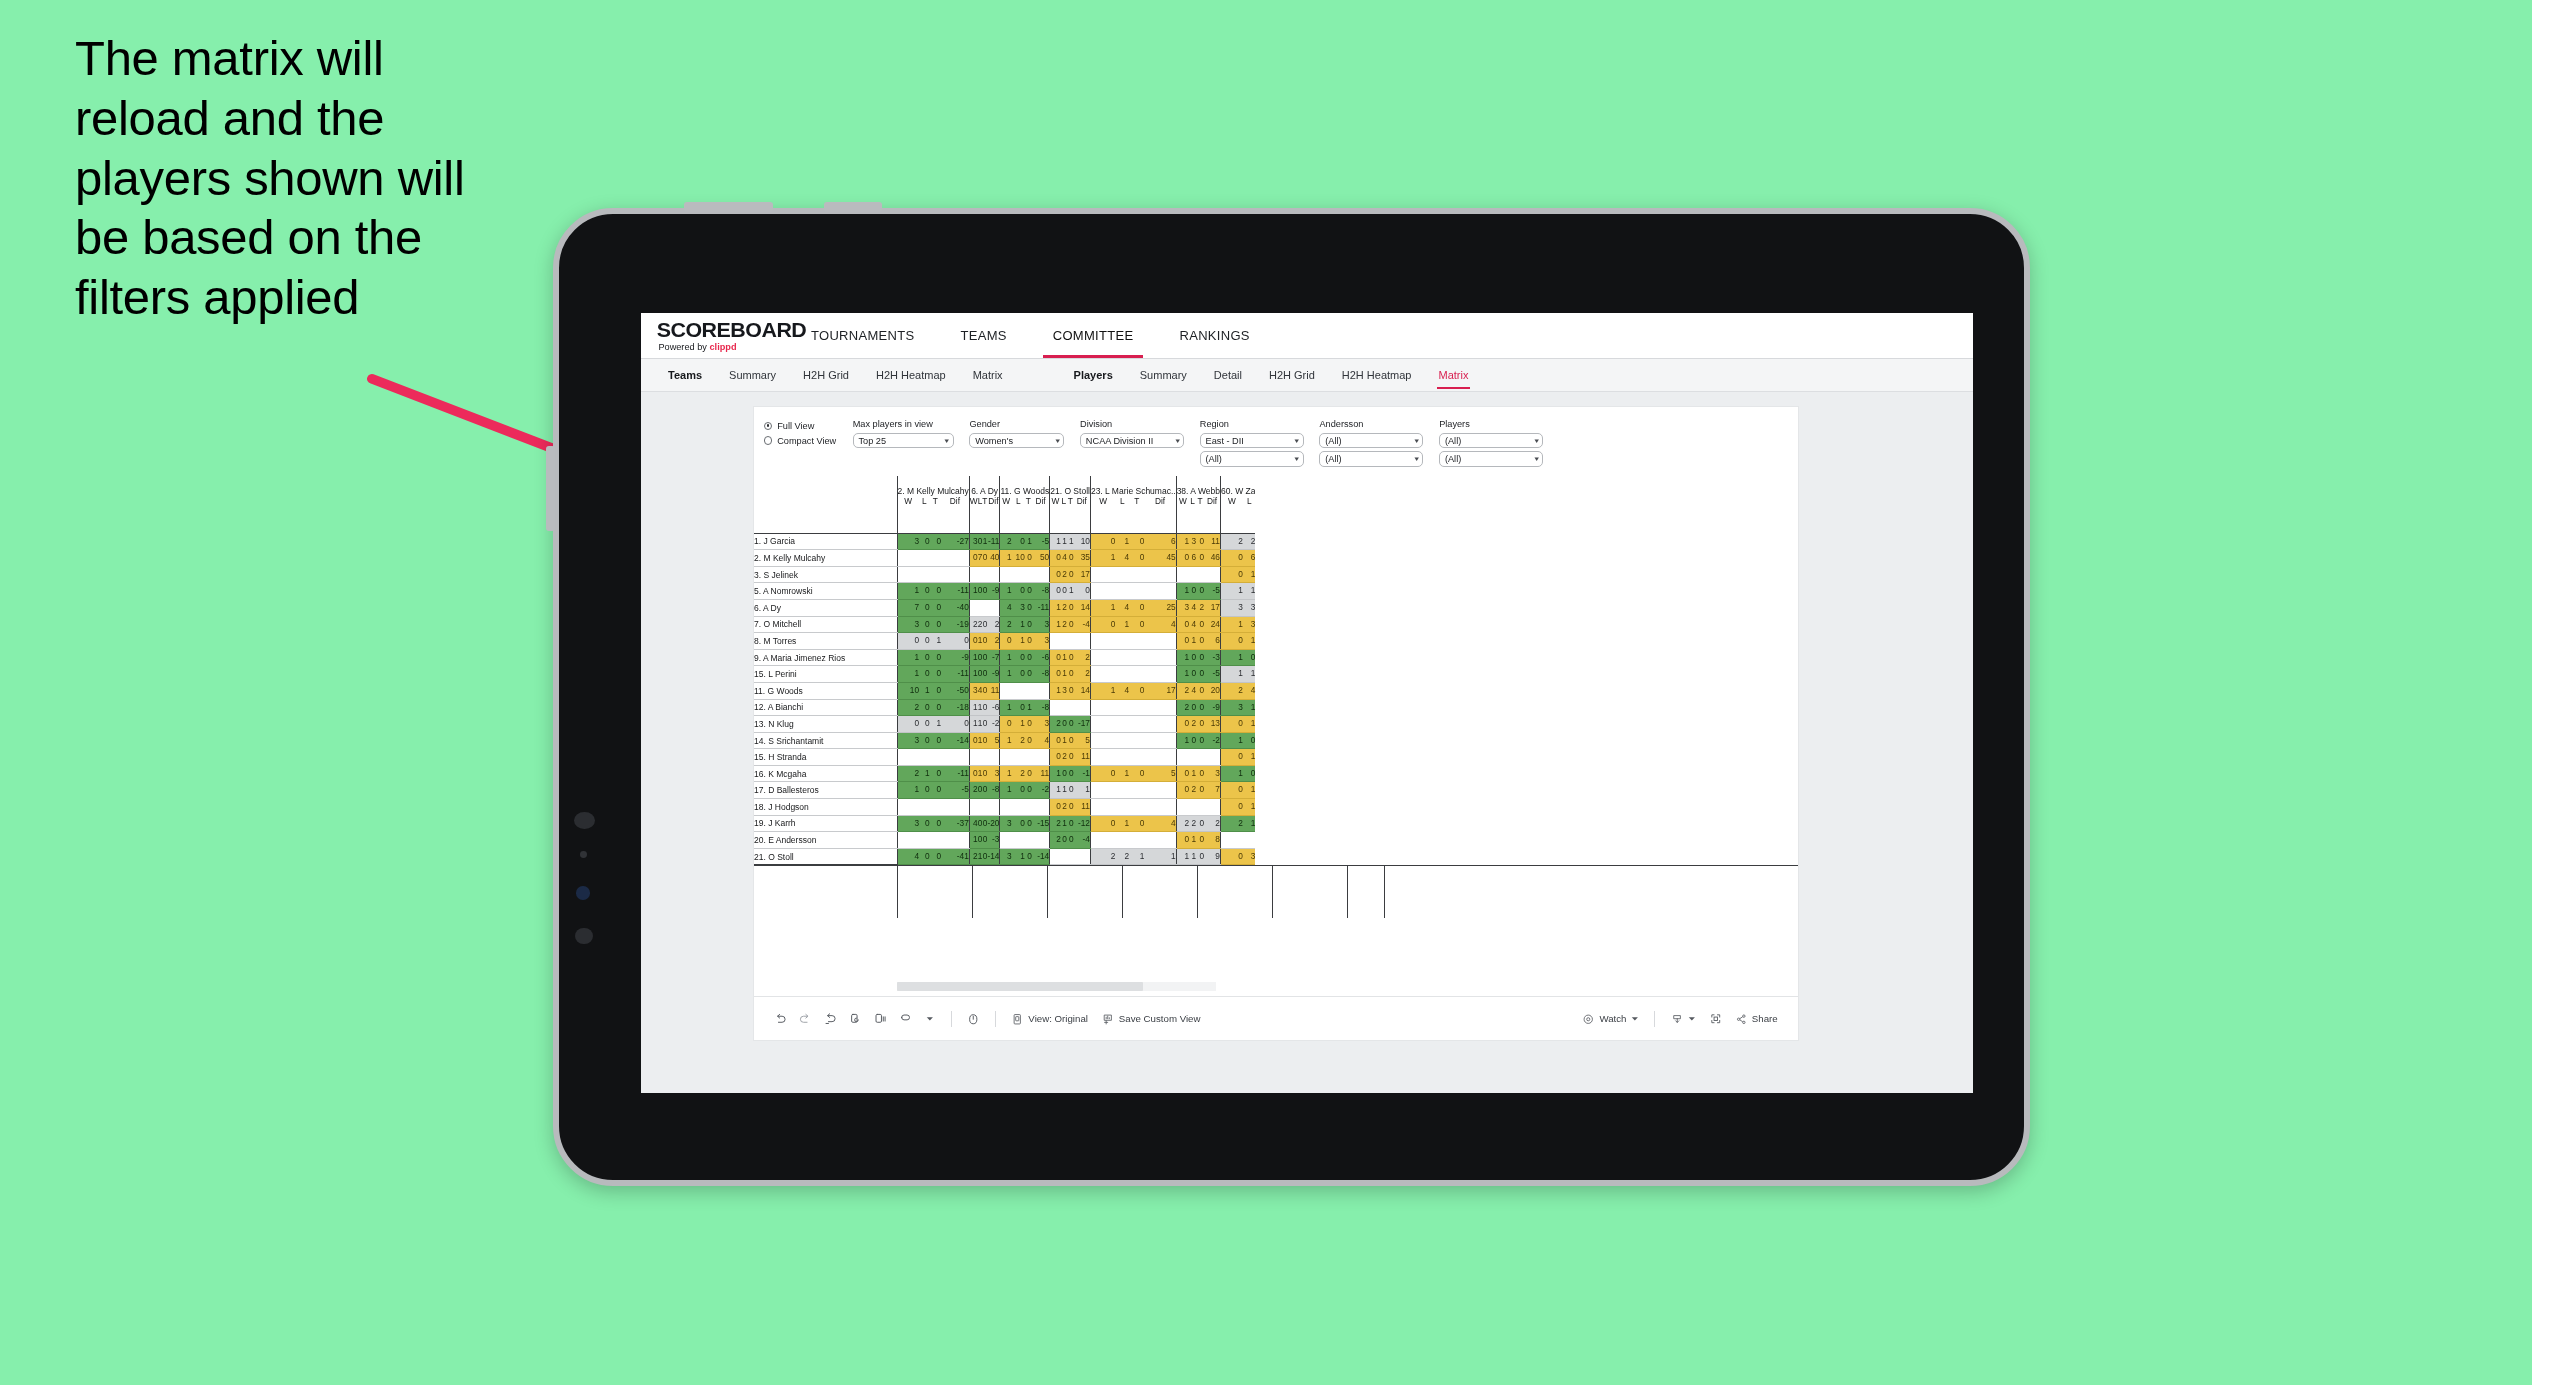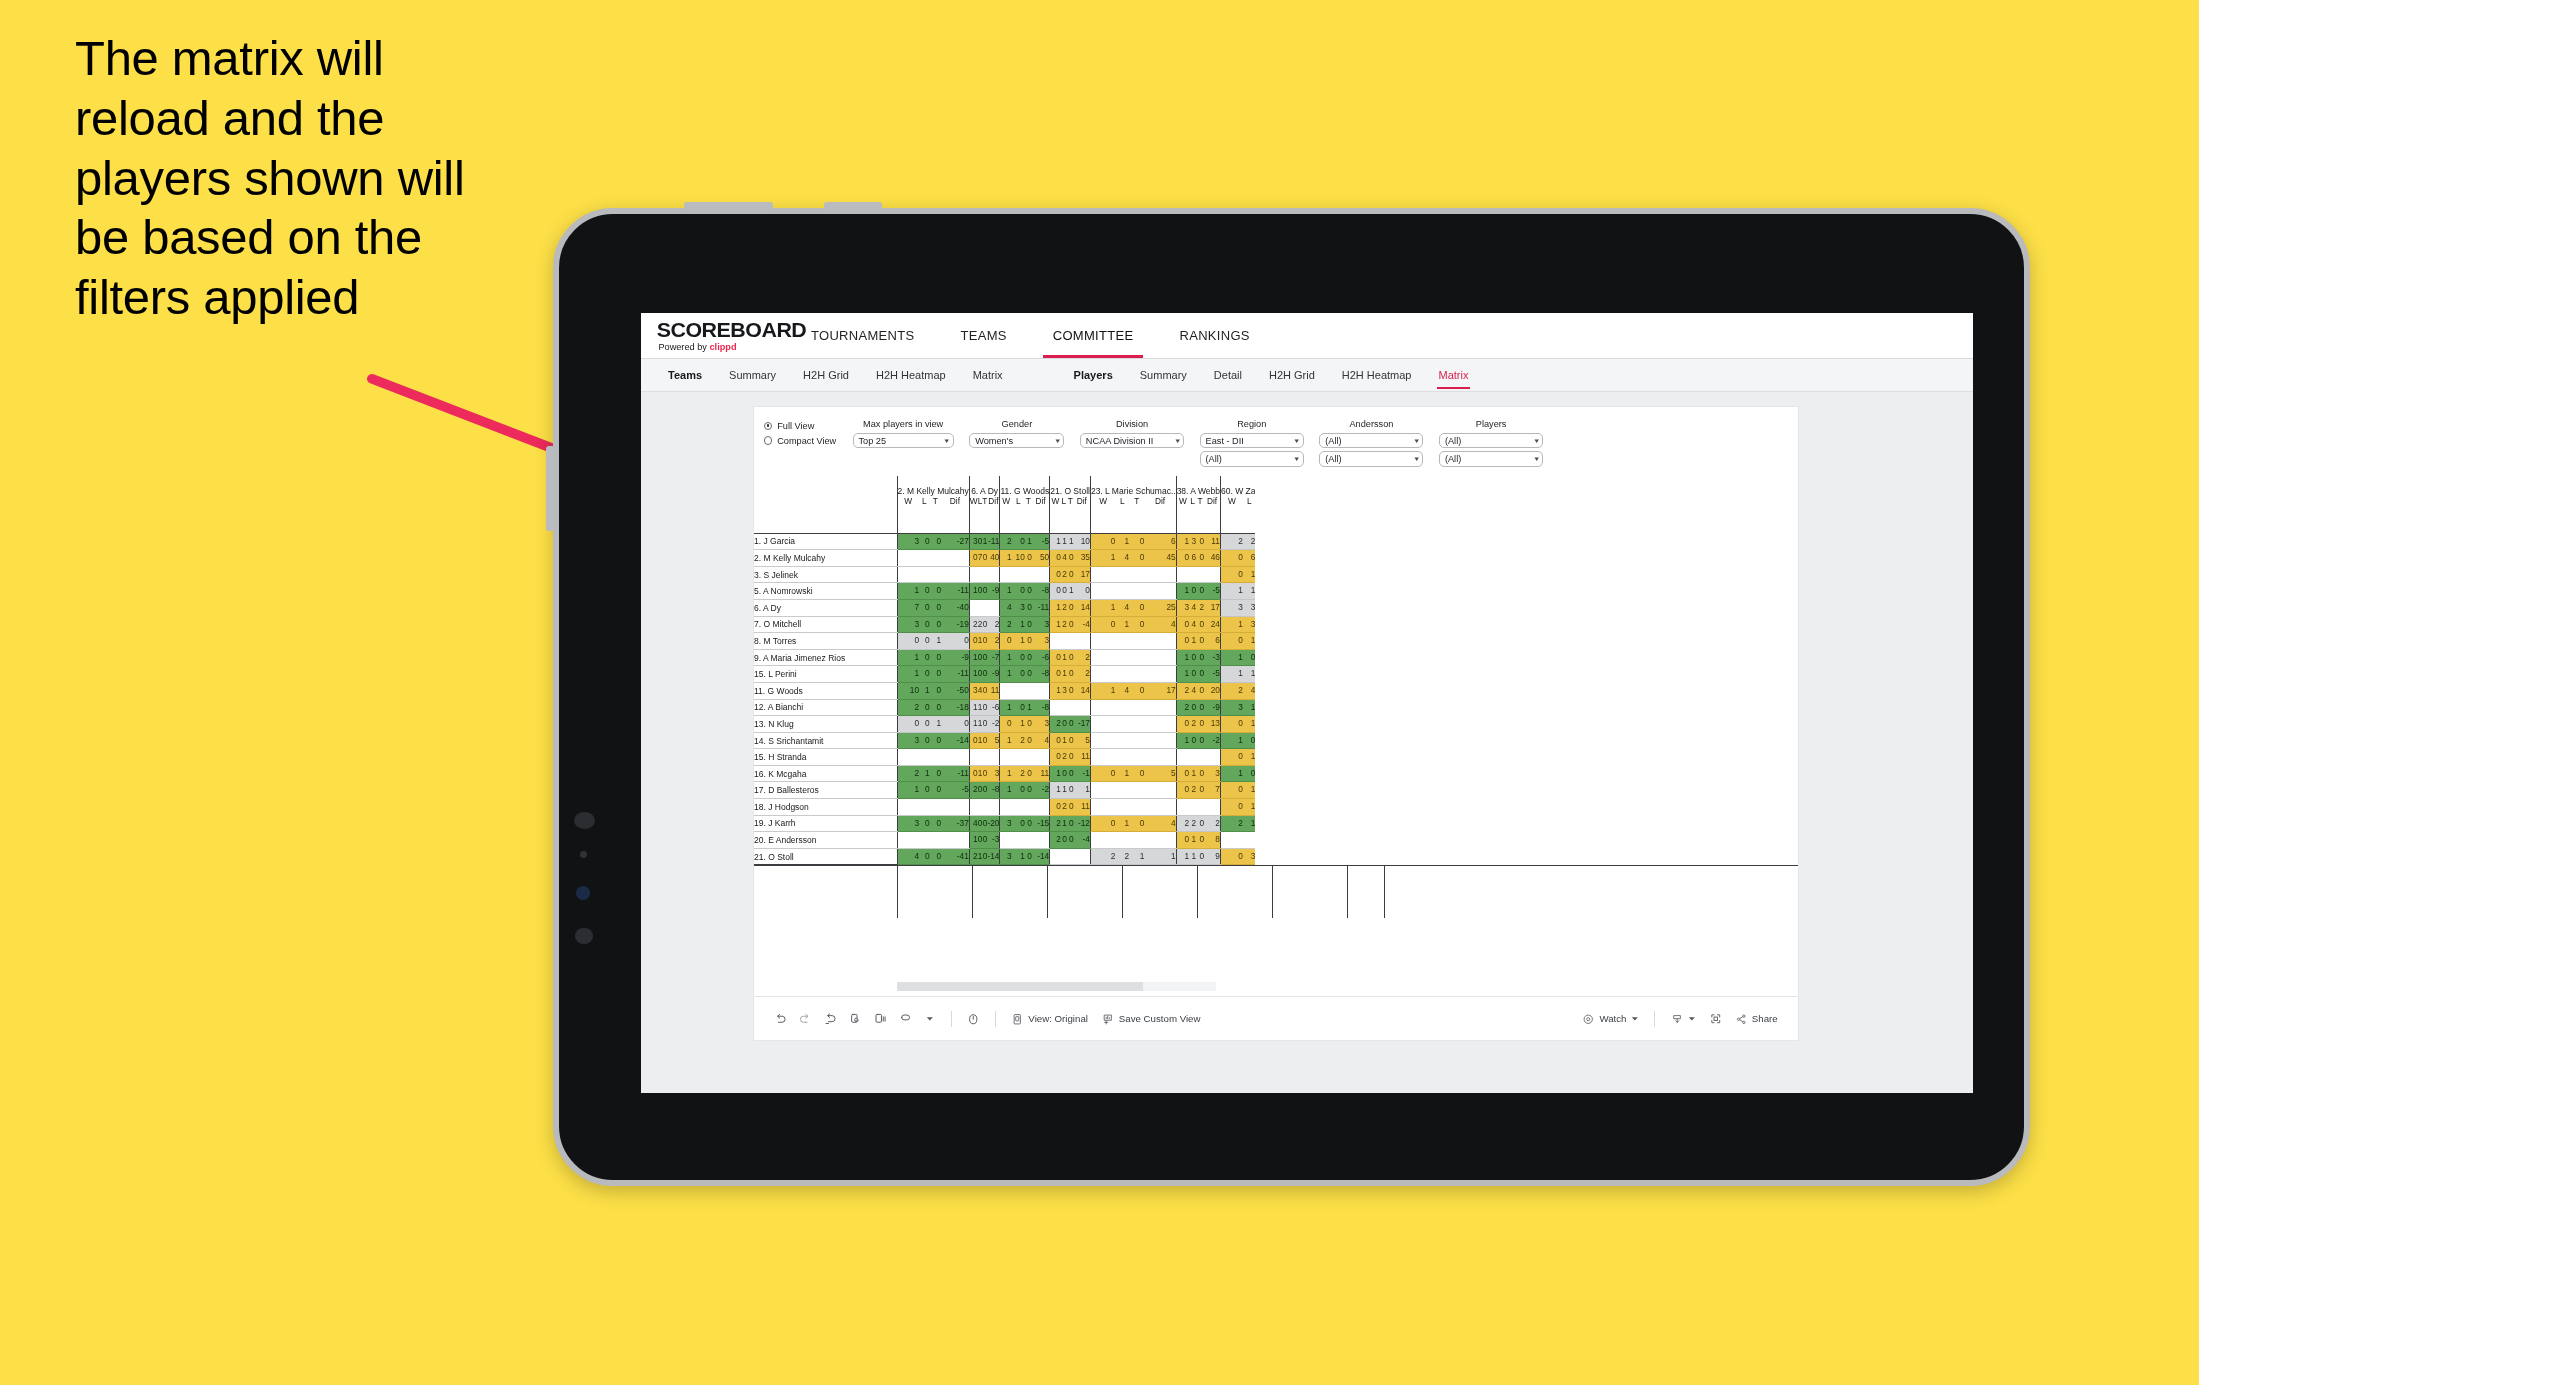--- a/index.html
+++ b/index.html
@@ -2,21 +2,21 @@
 <html><head>
 <meta charset="utf-8">
 <style>
   * { box-sizing: border-box; margin: 0; padding: 0; }
   html, body {
     width: 2576px; height: 1386px;
     background: #ffffff;
     font-family: "Liberation Sans", sans-serif;
     overflow: hidden;
   }
-  #root { position: relative; width: 2199px; height: 1386px; background:#fde047; }
+  #root { position: relative; width: 2532px; height: 1386px; background:#86efac; }
 
   
   #annotation {
     position: absolute; left: 75px; top: 29px; width: 454px;
     font-size: 49px; line-height: 1.22; color: #000; font-weight: 400;
     letter-spacing: -0.3px;
   }
   #arrow-svg { position: absolute; left: 367px; top: 367px; width: 598px; height: 261px; }
 
   
@@ -103,21 +103,21 @@
   .radio.on::after {
     content:""; position:absolute; left:1.9px; top:1.9px; width:2.9px; height:2.9px; border-radius:50%; background:#2b2d31;
   }
   .fcol { margin-right:7.7px; }
   .fcol.w1 { width:101px; }
   .fcol.w2 { width:95px; }
   .fcol.w3 { width:104px; }
   .fcol.w4 { width:104px; }
   .fcol.w5 { width:104px; }
   .fcol.w6 { width:104px; }
-  .flabel { font-size:9.2px; color:#1c1e22; margin-bottom:3.9px; white-space:nowrap;text-align:center; }
+  .flabel { font-size:9.2px; color:#1c1e22; margin-bottom:3.9px; white-space:nowrap; }
   .fsel {
     height:15.4px; border:1px solid #b5b8bc; background:#fff; border-radius:5px;
     display:flex; align-items:center; justify-content:space-between;
     padding:0 3.9px 0 4.8px; font-size:9.2px; color:#1c1e22; cursor:pointer; margin-bottom:2.9px;
   }
   .fsel .caret { font-size:6.8px; color:#4a4d52; transform:scaleX(1.3); }
 
   
   #matrix-wrap { position:absolute; left:0; right:0; top:69px; bottom:44px; overflow:hidden; }
   table.mx { border-collapse:collapse; table-layout:fixed; font-size:8.3px; color:#17181a; }

